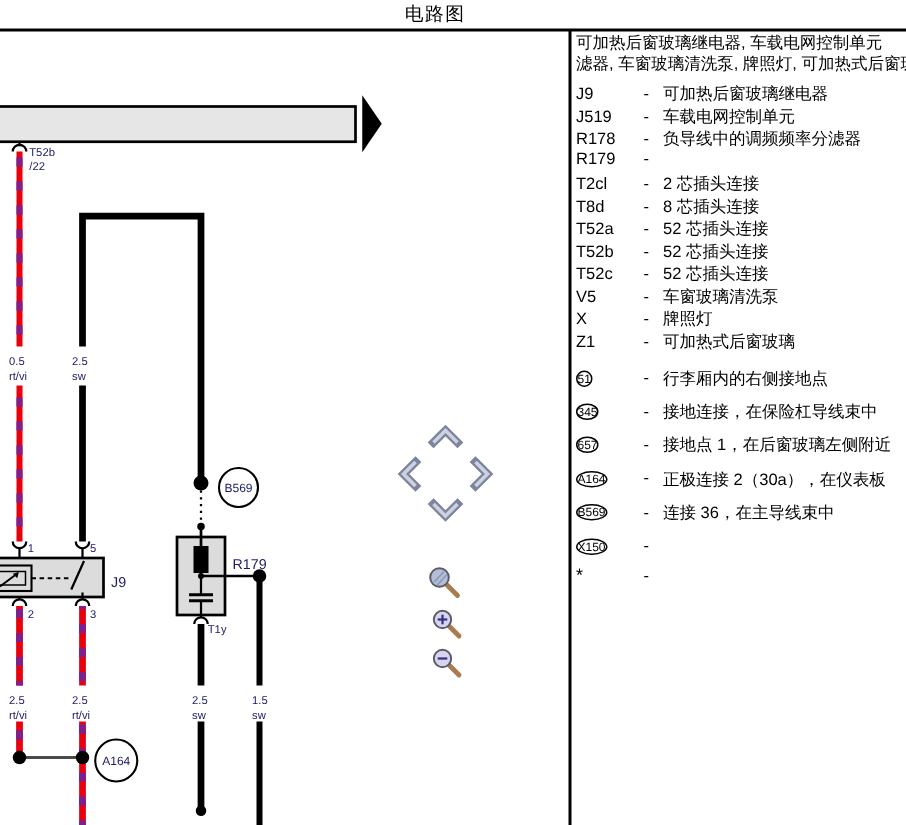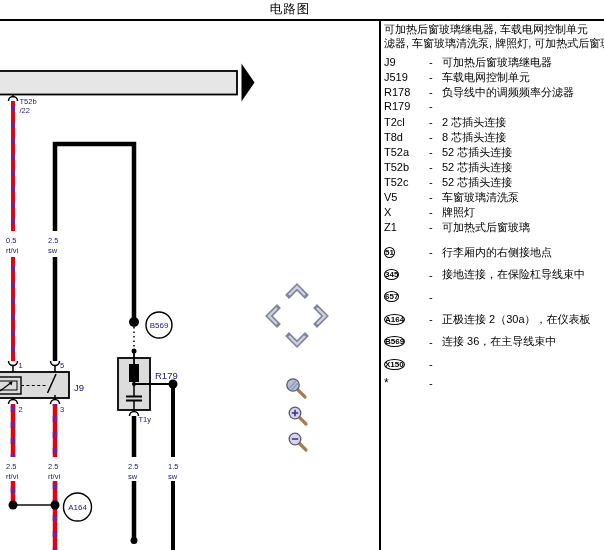--- a/index.html
+++ b/index.html
@@ -21,21 +21,21 @@
   .lg-rows{margin-top:5px;}
   .lg-row{display:flex;align-items:baseline;height:15px;font-size:11px;white-space:nowrap;}
   .lg-term{width:45px;flex:0 0 45px;}
   .lg-dash{width:13px;flex:0 0 13px;}
   .lg-desc{flex:1;}
   .lg-circle-rows{margin-top:6px;}
   .lg-crow{display:flex;align-items:center;height:22.4px;font-size:11px;white-space:nowrap;}
   .lg-ccol{width:45px;flex:0 0 45px;}
   .lg-circle{
     width:19px;height:19px;border:1.3px solid #000;border-radius:50%;
-    font-size:8px;line-height:19px;text-align:left;overflow:visible;font-weight:bold;
+    font-size:8px;line-height:19px;text-align:left;overflow:visible;
   }
   .lg-foot{display:flex;align-items:baseline;height:15px;font-size:11px;white-space:nowrap;margin-top:1px;}
   .lg-foot .sym{width:45px;flex:0 0 45px;font-size:12px;}
   .lg-foot .gap{width:13px;flex:0 0 13px;}
   svg text{font-family:"Liberation Sans",sans-serif;}
   .wirelabel{fill:#1b1b64;font-size:7.5px;}
   .complabel{fill:#1b1b64;font-size:9.5px;}
   .pinlabel{fill:#1b1b64;font-size:7.5px;}
   .circlabel{fill:#1b1b64;font-size:8px;text-anchor:middle;}
 </style>
@@ -282,20 +282,21 @@
         <span class="lg-desc">行李厢内的右侧接地点</span>
       </div>
     <div class="lg-crow">
         <span class="lg-ccol"><span class="lg-circle">345</span></span>
         <span class="lg-dash">-</span>
         <span class="lg-desc">接地连接，在保险杠导线束中</span>
       </div>
     <div class="lg-crow">
         <span class="lg-ccol"><span class="lg-circle">657</span></span>
         <span class="lg-dash">-</span>
+        <span class="lg-desc">接地点 1，在后窗玻璃左侧附近</span>
       </div>
     <div class="lg-crow">
         <span class="lg-ccol"><span class="lg-circle">A164</span></span>
         <span class="lg-dash">-</span>
         <span class="lg-desc">正极连接 2（30a），在仪表板</span>
       </div>
     <div class="lg-crow">
         <span class="lg-ccol"><span class="lg-circle">B569</span></span>
         <span class="lg-dash">-</span>
         <span class="lg-desc">连接 36，在主导线束中</span>

